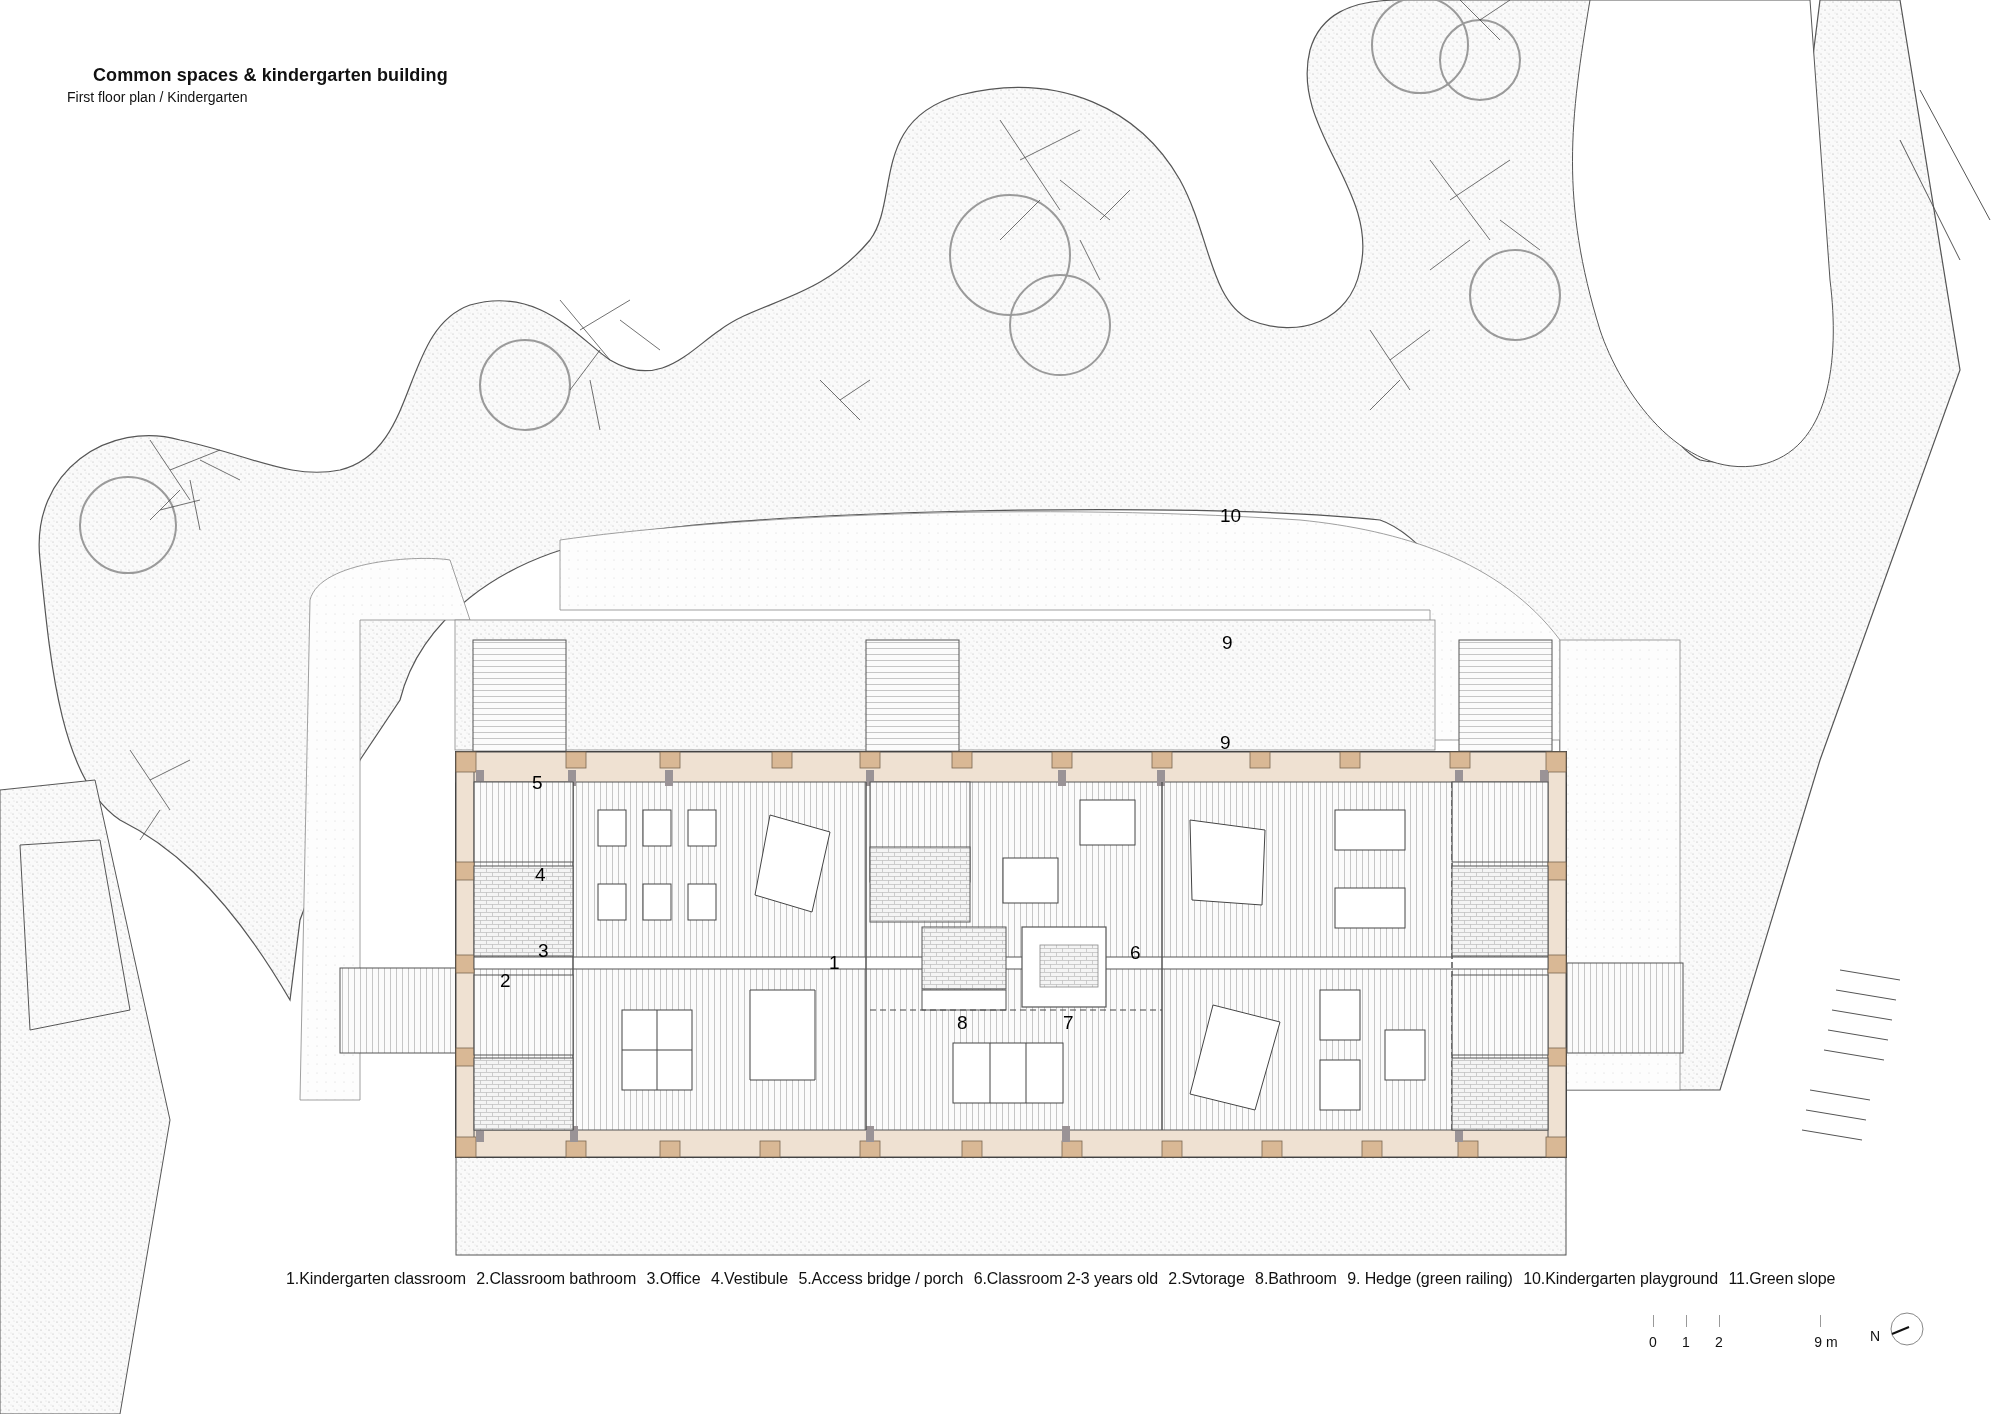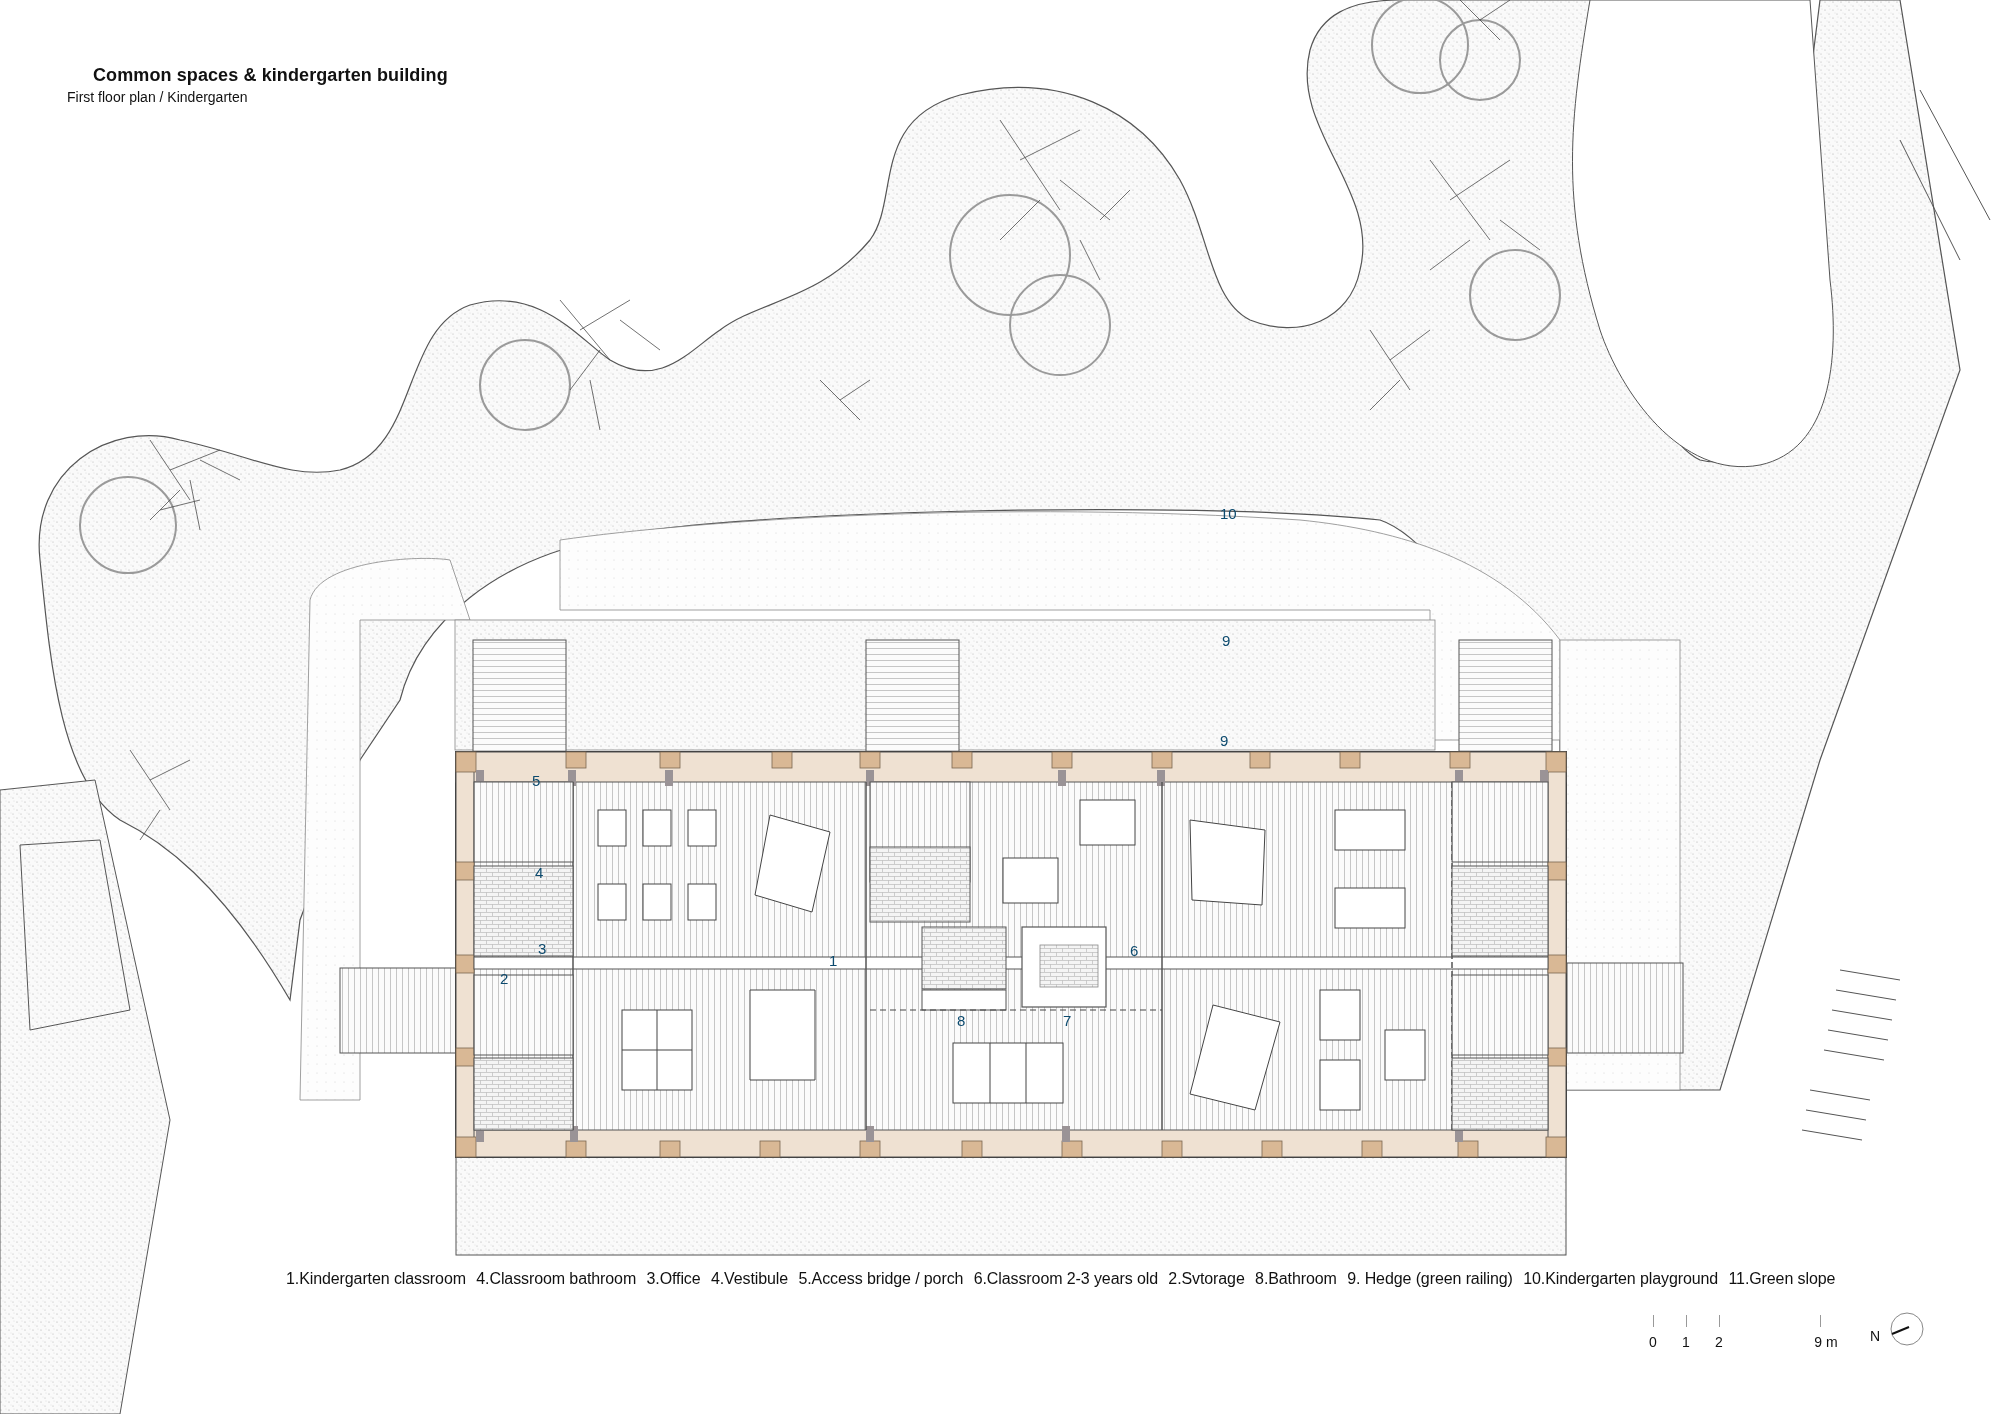--- a/index.html
+++ b/index.html
@@ -10,21 +10,21 @@
   .title-sub { font-size:14px; line-height:22px; }
   #plan { position:absolute; left:0; top:0; width:2000px; height:1414px; }
   .legend { position:absolute; left:286px; top:1270px; font-size:16px; white-space:nowrap; letter-spacing:-0.1px; }
   .legend span { margin-right:6px; }
   .scale-bar { position:absolute; left:1640px; top:1310px; width:300px; height:40px; }
   .scale-tick { position:absolute; top:5px; width:1px; height:12px; background:#999; }
   .scale-label { position:absolute; top:24px; font-size:14px; transform:translateX(-50%); }
   .north { position:absolute; left:1870px; top:1312px; font-size:14px; }
   .north-label { position:absolute; left:0; top:16px; }
   .north-circle { position:absolute; left:20px; top:0; width:34px; height:34px; }
-  .num-label { position:absolute; font-size:15px; color:#0c4a6e; }
+  .num-label { position:absolute; font-size:19px; color:#000000; }
 </style>
 </head>
 <body>
 
 <svg id="plan" viewBox="0 0 2000 1414" xmlns="http://www.w3.org/2000/svg">
   <defs>
     <pattern id="stipple" width="8" height="8" patternUnits="userSpaceOnUse">
       <rect width="8" height="8" fill="#fafafa"></rect>
       <circle cx="1" cy="2" r="0.6" fill="#a9a9a9"></circle>
       <circle cx="5" cy="6" r="0.6" fill="#b5b5b5"></circle>
@@ -255,21 +255,21 @@
 <div class="num-label" style="left:532px;top:772px">5</div>
 <div class="num-label" style="left:1130px;top:942px">6</div>
 <div class="num-label" style="left:1063px;top:1012px">7</div>
 <div class="num-label" style="left:957px;top:1012px">8</div>
 <div class="num-label" style="left:1222px;top:632px">9</div>
 <div class="num-label" style="left:1220px;top:505px">10</div>
 <div class="num-label" style="left:1220px;top:732px">9</div>
 
 <div class="legend">
   <span>1.Kindergarten classroom</span>
-  <span>4.Classroom bathroom</span>
+  <span>2.Classroom bathroom</span>
   <span>3.Office</span>
   <span>4.Vestibule</span>
   <span>5.Access bridge / porch</span>
   <span>6.Classroom 2-3 years old</span>
   <span>2.Svtorage</span>
   <span>8.Bathroom</span>
   <span>9. Hedge (green railing)</span>
   <span>10.Kindergarten playground</span>
   <span>11.Green slope</span>
 </div>

